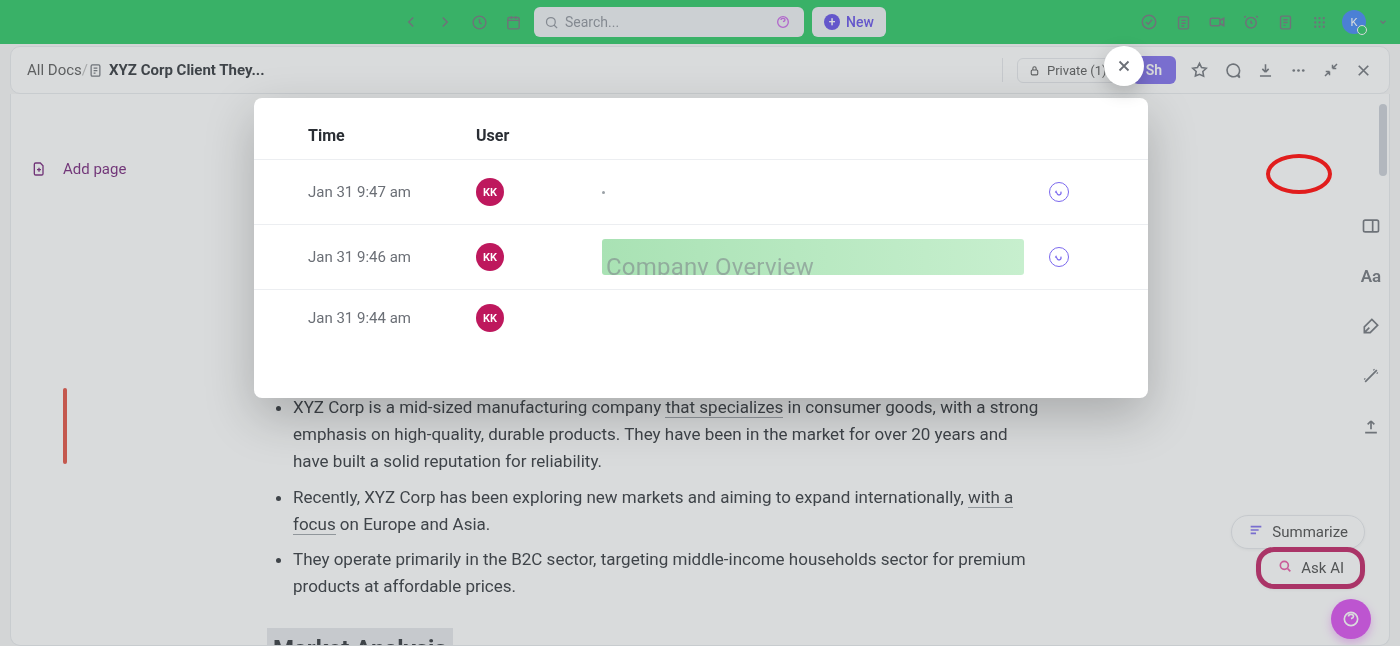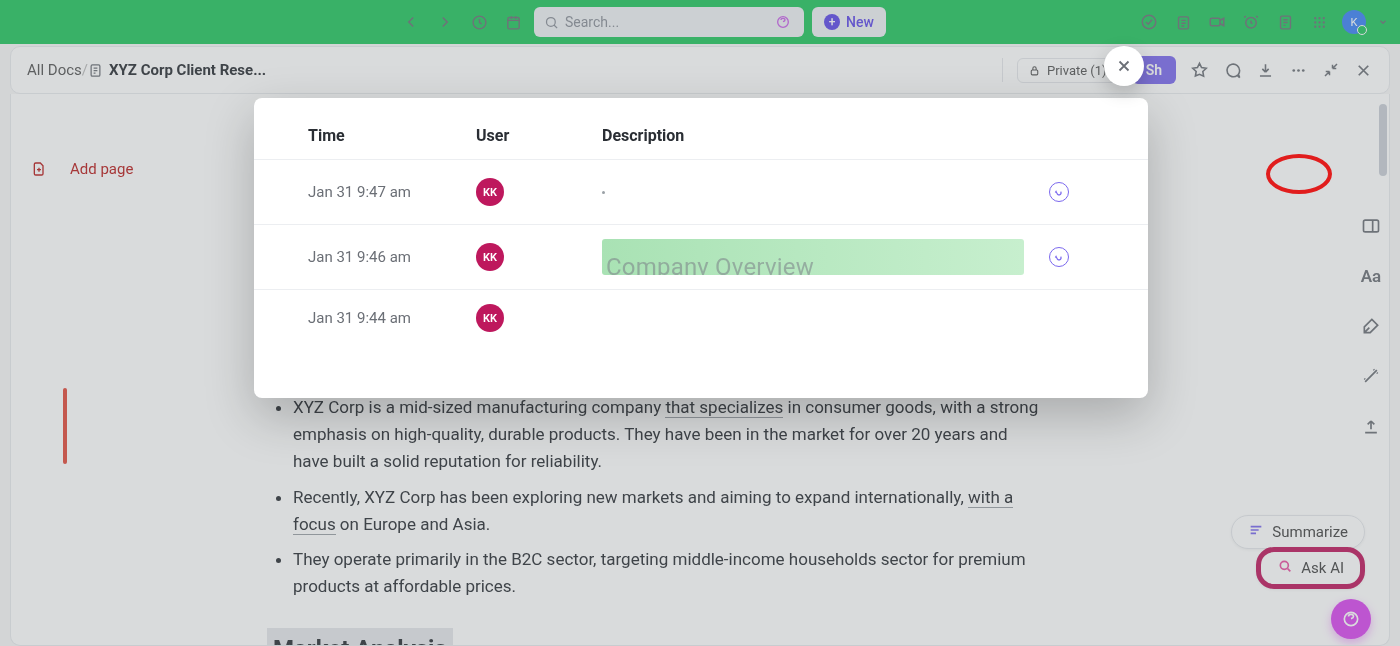--- a/index.html
+++ b/index.html
@@ -65,21 +65,21 @@
   .breadcrumb { display:flex; align-items:center; gap:0; font-size:15px; color:#555;}
   .breadcrumb .sep{color:#bbb;}
   .breadcrumb .doc-title{font-weight:700;color:#2a2e34;display:flex;align-items:center;gap:6px;}
   .doc-header-right{margin-left:auto;display:flex;align-items:center;gap:14px;}
   .private-chip{display:flex;align-items:center;gap:6px;font-size:13px;color:#555;border:1px solid #e5e7eb;border-radius:6px;padding:4px 10px;}
   .share-btn{background:#7b68ee;color:#fff;border-radius:6px;padding:6px 14px;font-size:14px;font-weight:600;}
   .hdr-icon{color:#6b6f76;cursor:pointer;display:flex;}
 
   
   .page-area{position:relative; margin:0 10px; background:#fff; border-left:1px solid #e8eaed;border-right:1px solid #e8eaed;border-bottom:1px solid #e8eaed; border-radius:0 0 10px 10px; height:552px; overflow:hidden;}
-  .add-page{position:absolute;left:20px;top:66px;display:flex;align-items:center;gap:23px;color:#b91c1c;font-size:15px;justify-content:flex-end;}
+  .add-page{position:absolute;left:20px;top:66px;display:flex;align-items:center;gap:16px;color:#701a75;font-size:15px;justify-content:flex-end;}
   .content{position:absolute;left:256px;top:300px;width:780px;color:#2a2e34;font-size:17px;line-height:1.6;}
   .content ul{list-style:disc;padding-left:26px;}
   .content li{margin-bottom:8px;}
   .content .uline{border-bottom:1px solid #9aa0a6;}
   .section-h{margin-top:20px;font-size:24px;font-weight:700;background:#e5e7eb;display:inline-block;padding:2px 6px;}
   .red-bar{position:absolute;left:52px;top:294px;width:4px;height:76px;background:#e24a3b;border-radius:2px;}
 
   
   .right-rail{position:absolute;right:6px;top:120px;display:flex;flex-direction:column;gap:26px;align-items:center;color:#6b6f76;}
   .right-rail .rr{width:24px;height:24px;display:flex;align-items:center;justify-content:center;cursor:pointer;}
@@ -218,21 +218,21 @@
 
 <div class="doc-header">
   <div class="breadcrumb">
     <span>All Docs</span>
     <span class="sep">/</span>
     <span class="doc-title">
       <svg width="15" height="15" viewBox="0 0 24 24" fill="none" stroke="#6b6f76" stroke-width="2">
           <rect x="5" y="3" width="14" height="18" rx="2"></rect>
           <path d="M9 8h6M9 12h6M9 16h3"></path>
         </svg>
-      <span>XYZ Corp Client Rese...</span>
+      <span>XYZ Corp Client They...</span>
     </span>
   </div>
   <div class="doc-header-right">
     <div style="width:1px;height:24px;background:#e5e7eb"></div>
     <div class="private-chip">
       <svg width="13" height="13" viewBox="0 0 24 24" fill="none" stroke="currentColor" stroke-width="2">
           <rect x="6" y="11" width="12" height="9" rx="2"></rect>
           <path d="M9 11V8a3 3 0 016 0v3"></path>
         </svg>
       <span>Private (1)</span>
@@ -345,21 +345,20 @@
   </div>
 </div>
 
 <div class="dim"></div>
 
 <div class="modal">
   <div class="mtable">
     <div class="mhead">
       <div>Time</div>
       <div>User</div>
-      <div>Description</div>
       <div></div>
     </div>
 
     <div class="mrow red-circle-wrap">
       <div class="mtime">Jan 31 9:47 am</div>
       <div>
           <div class="muser">KK</div>
         </div>
       <div style="display:flex;align-items:center;gap:8px">
         <span class="dot"></span>

